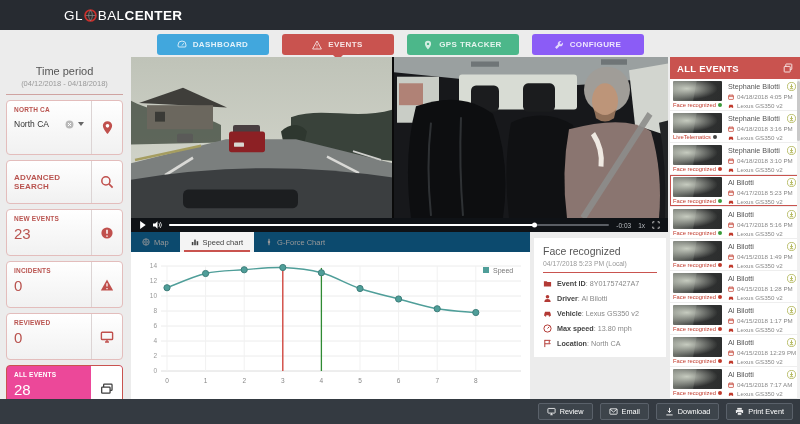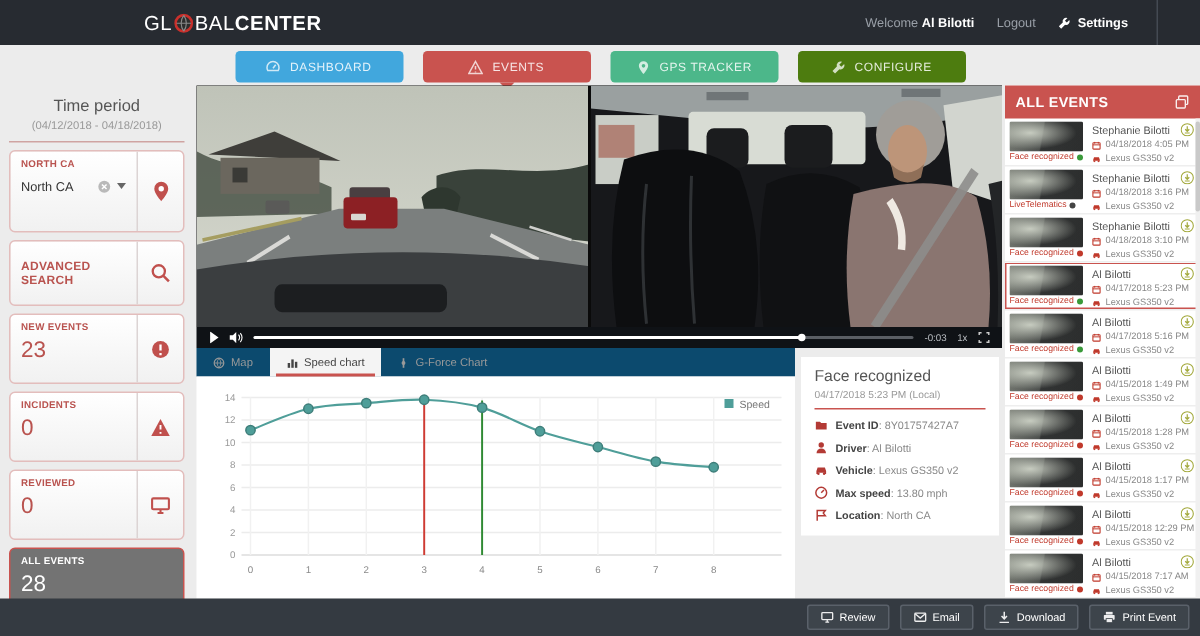--- a/index.html
+++ b/index.html
@@ -2,39 +2,39 @@
 <html><head>
 <meta charset="utf-8">
 <style>
   *{box-sizing:border-box;margin:0;padding:0;}
   html,body{width:800px;height:424px;overflow:hidden;}
   body{font-family:"Liberation Sans","DejaVu Sans",sans-serif;background:#ececec;position:relative;}
   .app{width:800px;height:424px;position:relative;overflow:hidden;background:#ececec;}
 
   
   .topbar{height:30px;background:#272b31;display:flex;align-items:center;color:#fff;}
-  .logo{margin-left:96px;font-size:13.5px;letter-spacing:.4px;display:flex;align-items:center;color:#fff;}
+  .logo{margin-left:64px;font-size:13.5px;letter-spacing:.4px;display:flex;align-items:center;color:#fff;}
   .logo .bold{font-weight:bold;}
   .logo svg{margin:0 1px;}
   .top-right{margin-left:auto;display:flex;align-items:center;gap:15px;font-size:8.5px;margin-right:10px;}
   .welcome{color:#9aa0a8;}
   .welcome b{color:#fff;}
   .logout{color:#9aa0a8;cursor:pointer;}
   .settings{color:#fff;font-weight:bold;display:flex;align-items:center;gap:4px;cursor:pointer;}
   .top-div{width:0;height:30px;border-left:1px solid #444a53;margin-left:4px;margin-right:18px;}
 
   
   .navrow{height:27px;display:flex;justify-content:center;align-items:flex-start;gap:13px;padding-top:4px;background:#ececec;}
   .navbtn{width:112px;height:21px;border-radius:3px;display:flex;align-items:center;justify-content:center;gap:6px;
-    font-size:8px;font-weight:normal;color:rgba(255,255,255,.85);letter-spacing:.4px;position:relative;cursor:pointer;}
+    font-size:8px;font-weight:bold;color:rgba(255,255,255,.85);letter-spacing:.4px;position:relative;cursor:pointer;}
   .nav-dashboard{background:#41a7dd;}
   .nav-events{background:#c9534f;align-items:center;}
   .nav-gps{background:#4cb78a;}
   .nav-reports{background:#98a1ca;}
-  .nav-configure{background:#4d7c0f;}
+  .nav-configure{background:#8b5cf6;}
   .navbtn .tri{position:absolute;bottom:-5px;left:50%;margin-left:-5px;width:0;height:0;
     border-left:5px solid transparent;border-right:5px solid transparent;border-top:5px solid #c9534f;}
   .navbtn svg{opacity:.75;}
 
   
   .main{position:absolute;top:57px;left:0;right:0;bottom:25px;display:flex;}
   .sidebar{width:129px;background:#ececec;padding-top:4px;}
   .center{flex:1;margin:0 2px;display:flex;flex-direction:column;min-width:0;}
   .rightpanel{width:130px;background:#fff;display:flex;flex-direction:column;position:relative;}
 
@@ -46,21 +46,21 @@
     display:flex;overflow:hidden;cursor:pointer;}
   .scard-main{flex:1;padding:5px 7px;min-width:0;}
   .scard-icon{width:31px;border-left:1px solid #dcd4d4;display:flex;align-items:center;justify-content:center;color:#c0504d;}
   .slabel{font-size:6.5px;font-weight:bold;color:#b9534f;letter-spacing:.2px;}
   .svalue{font-size:15px;color:#b9534f;margin-top:3px;}
   .region-row{display:flex;align-items:center;gap:4px;margin-top:6px;}
   .region-name{font-size:8.5px;color:#333;flex:1;}
   .caret{width:0;height:0;border-left:3px solid transparent;border-right:3px solid transparent;border-top:4px solid #666;}
   .adv .scard-main{display:flex;align-items:center;}
   .adv .slabel{font-size:8px;}
-  .scard.active{background:#737373;border-color:#c9534f;flex-direction:column;}
+  .scard.active{background:#ec4899;border-color:#c9534f;}
   .scard.active .slabel,.scard.active .svalue{color:#fff;}
   .scard.active .scard-icon{background:#fff;border-left:none;color:#3d3d3d;}
 
   
   .video{height:161px;position:relative;background:#000;overflow:hidden;}
   .video svg{display:block;width:100%;height:100%;}
   .vcontrols{height:14px;background:#0f1216;display:flex;align-items:center;gap:7px;padding:0 8px;}
   .vc-text{font-size:6.5px;color:#b9bdc2;}
   .progress{flex:1;height:2px;background:#5a5e64;position:relative;border-radius:1px;}
   .progress-fill{position:absolute;left:0;top:0;bottom:0;background:#fff;border-radius:1px;}
@@ -119,31 +119,20 @@
 
   <div class="topbar">
     <div class="logo">
       <span>GL</span>
       <svg width="13" height="13" viewBox="0 0 12 12">
         <circle cx="6" cy="6" r="5" fill="#2c2c2c" stroke="#c9302c" stroke-width="1.6"></circle>
         <path d="M1.5 6h9M6 1.2a8 8 0 0 1 0 9.6M6 1.2a8 8 0 0 0 0 9.6" stroke="#888" stroke-width=".7" fill="none"></path>
       </svg>
       <span>BAL</span>
         <span class="bold">CENTER</span>
-    </div>
-    <div class="top-right">
-      <span class="welcome"><span>Welcome</span> <b>Al Bilotti</b></span>
-      <span class="logout">Logout</span>
-      <span class="settings">
-        <svg width="9" height="9" viewBox="0 0 10 10">
-            <path d="M8.8 2.6 6.9 4.5 5.5 3.1 7.4 1.2A2.6 2.6 0 0 0 3.9 4.4L1 7.3l1.7 1.7 2.9-2.9a2.6 2.6 0 0 0 3.2-3.5z" fill="#fff"></path>
-          </svg>
-        <span>Settings</span>
-      </span>
-      <span class="top-div"></span>
     </div>
   </div>
 
   <div class="navrow">
     <div class="navbtn nav-dashboard">
       <svg width="10" height="10" viewBox="0 0 10 10">
           <path d="M5 1a4 4 0 0 1 4 4 4 4 0 0 1-.5 2H1.5A4 4 0 0 1 1 5a4 4 0 0 1 4-4z" fill="none" stroke="#fff" stroke-width="1"></path>
           <path d="M5 5.5 6.8 3.2" stroke="#fff" stroke-width="1"></path>
         </svg>
       <span>DASHBOARD</span>

